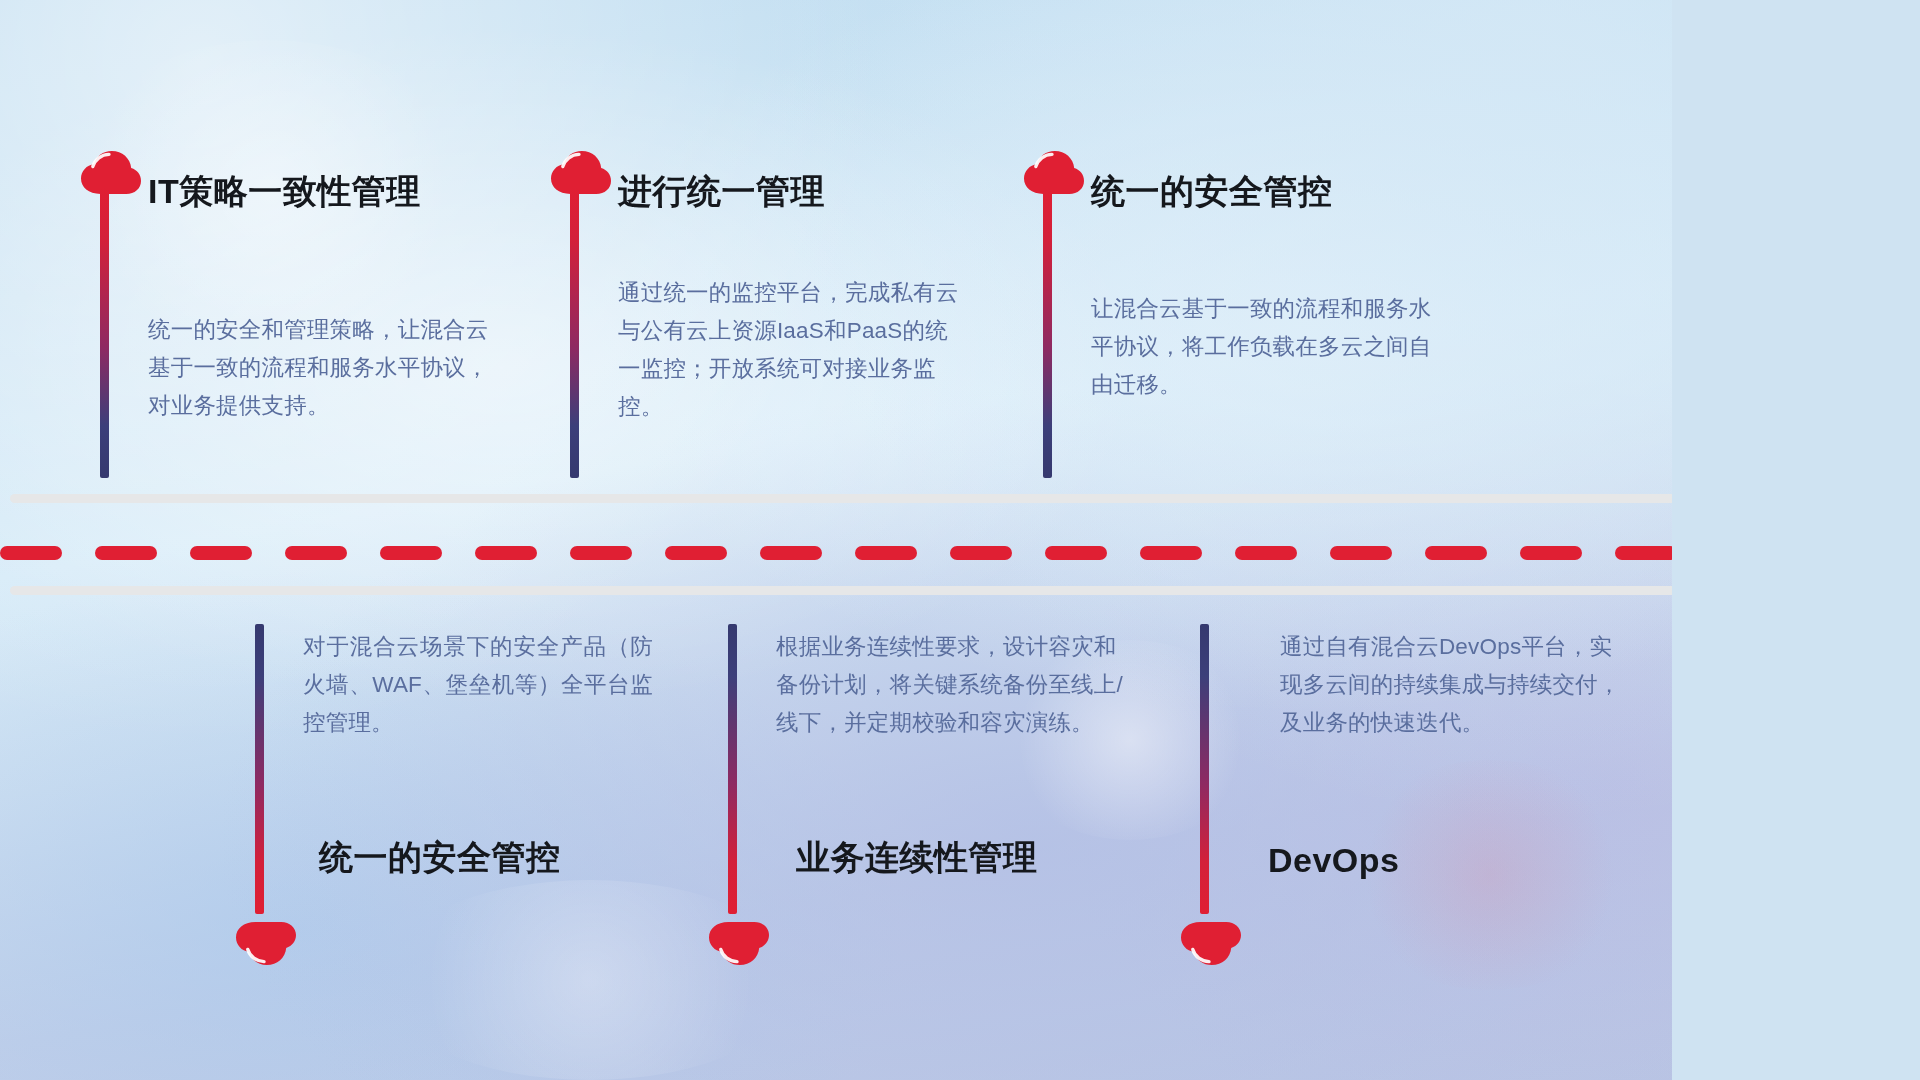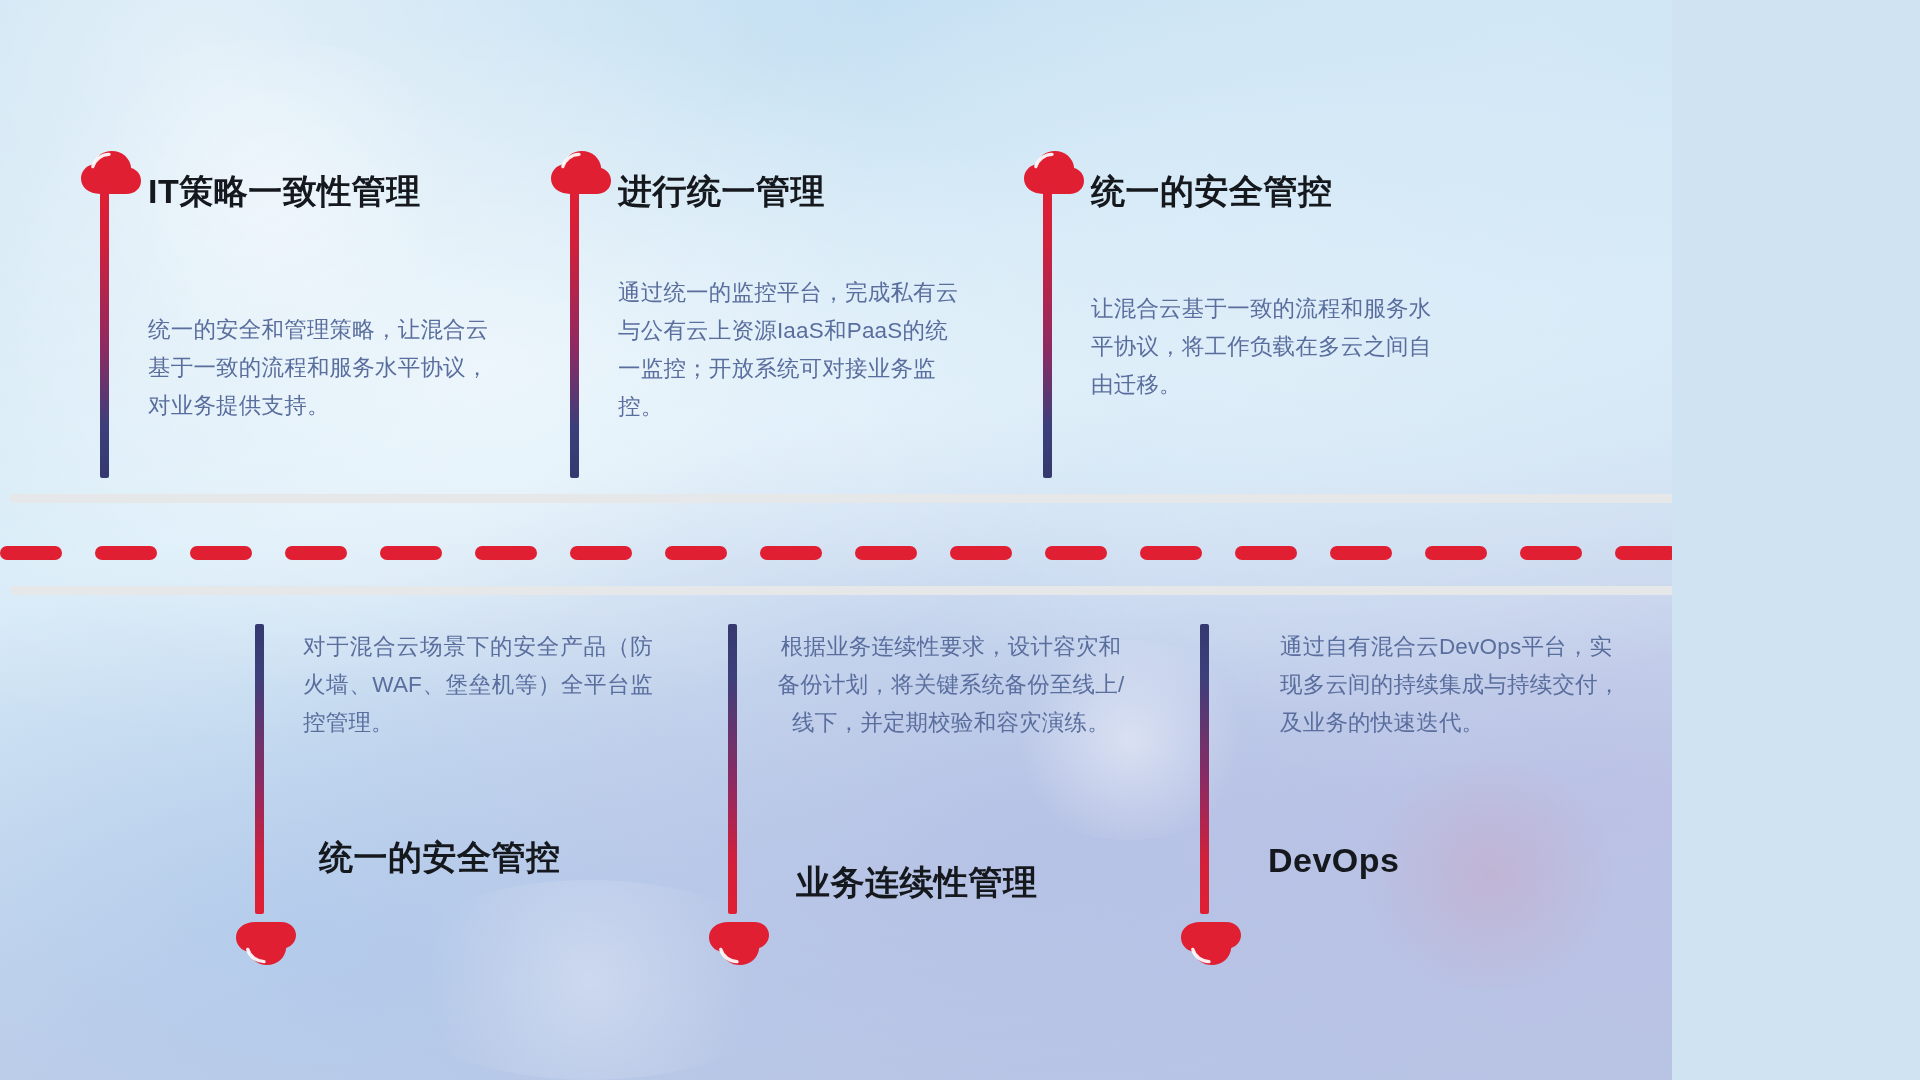--- a/index.html
+++ b/index.html
@@ -147,22 +147,22 @@
   </div>
 
   <div class="col col-bot" style="left:728px;">
     <div class="stem stem-bot" style="left:0px;"></div>
     <div class="cloud cloud-bot" style="left:-20px;top:296px;">
       <svg viewBox="0 0 62 46" xmlns="http://www.w3.org/2000/svg">
         <path d="M20.5 44 C8.5 44 1 37.2 1 28.6 C1 21.2 6.6 15.2 14.1 14.1 C16 6.1 23.2 1 31.8 1 C42.2 1 50.4 8.3 51.2 18.1 C57.2 19.9 61 24.9 61 30.9 C61 38.3 54.6 44 46.3 44 Z" fill="#e01f33"></path>
         <path d="M12.8 16.6 C15.0 9.2 21.4 4.6 29.0 4.4" stroke="#ffffff" stroke-width="3.4" stroke-linecap="round" fill="none" opacity="0.92"></path>
       </svg>
     </div>
-    <div class="body" style="left:48px;top:4px;width:350px;text-align:center;">根据业务连续性要求，设计容灾和备份计划，将关键系统备份至线上/线下，并定期校验和容灾演练。</div>
-    <div class="head" style="left:68px;top:216px;margin-top:25px;">业务连续性管理</div>
+    <div class="body" style="left:48px;top:4px;width:350px;">根据业务连续性要求，设计容灾和备份计划，将关键系统备份至线上/线下，并定期校验和容灾演练。</div>
+    <div class="head" style="left:68px;top:216px;">业务连续性管理</div>
   </div>
 
   <div class="col col-bot" style="left:1200px;">
     <div class="stem stem-bot" style="left:0px;"></div>
     <div class="cloud cloud-bot" style="left:-20px;top:296px;">
       <svg viewBox="0 0 62 46" xmlns="http://www.w3.org/2000/svg">
         <path d="M20.5 44 C8.5 44 1 37.2 1 28.6 C1 21.2 6.6 15.2 14.1 14.1 C16 6.1 23.2 1 31.8 1 C42.2 1 50.4 8.3 51.2 18.1 C57.2 19.9 61 24.9 61 30.9 C61 38.3 54.6 44 46.3 44 Z" fill="#e01f33"></path>
         <path d="M12.8 16.6 C15.0 9.2 21.4 4.6 29.0 4.4" stroke="#ffffff" stroke-width="3.4" stroke-linecap="round" fill="none" opacity="0.92"></path>
       </svg>
     </div>

